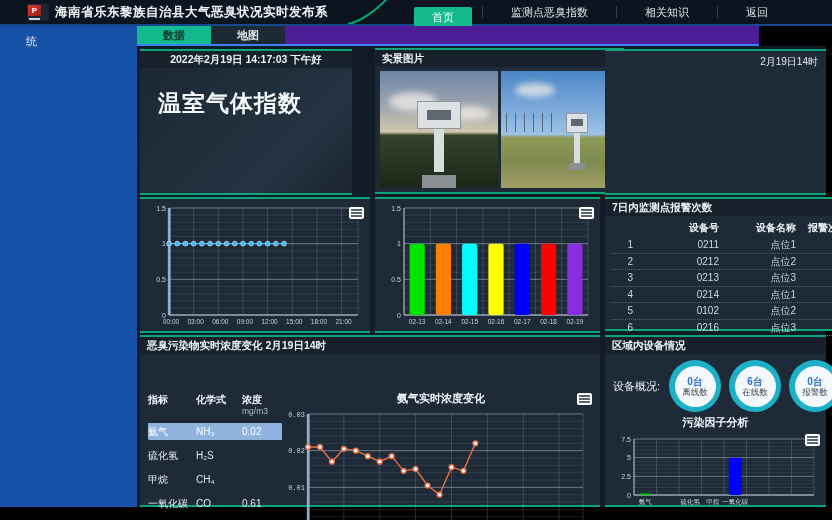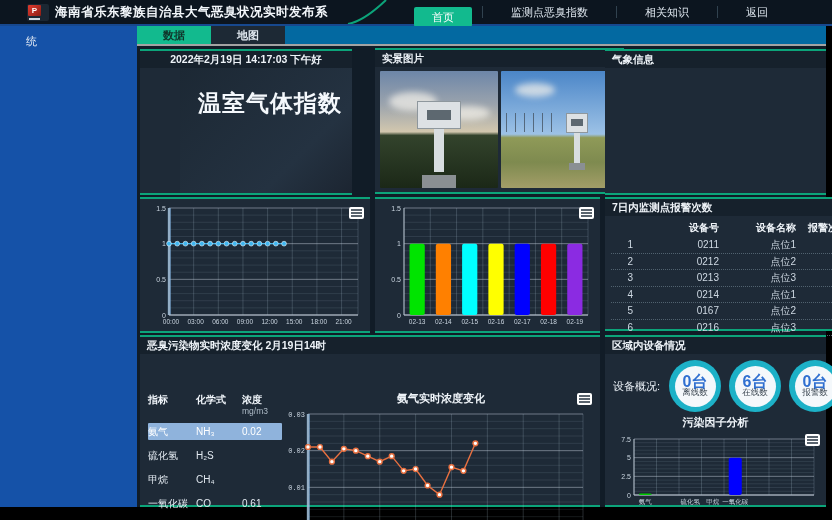--- a/index.html
+++ b/index.html
@@ -18,34 +18,34 @@
   .topnav{display:flex;align-items:center;margin-left:22px;height:24px;}
   .nav-item{color:#dfe7ef;font-size:11px;padding:0 18px;height:20px;line-height:20px;margin:0 4px;cursor:pointer;white-space:nowrap;}
   .nav-item.active{background:#12ba8e;color:#fff;border-radius:2px;margin-top:10px;}
   .nav-sep{width:1px;height:12px;background:#31424f;margin:0 6px;}
 
   
   .sidebar{position:absolute;left:0;top:26px;width:137px;height:481px;background:#1552a8;}
   .sidebar-label{color:#e8eef6;font-size:11px;padding:8px 0 0 26px;}
 
   
-  .tabrow{position:absolute;left:137px;top:26px;width:689px;height:18px;background:#0369a1;
-          border-bottom:2px solid #a3a3a3;display:flex;}
+  .tabrow{position:absolute;left:137px;top:26px;width:622px;height:18px;background:#4c1d95;
+          border-bottom:2px solid #3b82f6;display:flex;}
   .tab{min-width:70px;text-align:center;font-size:11px;font-weight:bold;line-height:18px;padding:0 2px;cursor:pointer;color:#dfe7ef;background:#1d2935;}
   .tab.active{background:#12ba8e;color:#10352a;}
 
   
   .main-bg{position:absolute;left:137px;top:46px;width:689px;height:461px;background:#111c27;}
 
   .panel{position:absolute;background:#1e2a37;border-top:2px solid #0ca47a;border-bottom:2px solid #0ca47a;box-sizing:border-box;}
   .panel-header{height:17px;line-height:17px;background:#16212c;color:#eef3f8;font-size:10.5px;font-weight:bold;padding:0 7px;white-space:nowrap;overflow:hidden;}
   .panel-header.center{text-align:center;}
 
   
-  .greet-body{height:125px;background:linear-gradient(135deg,#1c2834 0%,#243241 70%,#1c2531 100%);margin-left:40px;}
+  .greet-body{height:125px;background:linear-gradient(135deg,#1c2834 0%,#243241 70%,#1c2531 100%);}
   .greet-title{color:#f4f8fc;font-size:23px;font-weight:bold;padding:20px 0 0 18px;letter-spacing:1px;}
 
   
   .photo-row{display:flex;gap:3px;padding:4px 5px;height:117px;}
   .photo{flex:1;position:relative;overflow:hidden;border-radius:1px;cursor:pointer;}
   .photo1{background:linear-gradient(180deg,#6d86a8 0%,#9aa3ad 28%,#d2c7ae 52%,#33432c 55%,#1b2817 100%);}
   .photo2{background:linear-gradient(180deg,#4b86c8 0%,#9dc2e6 54%,#8f9a58 57%,#7e8a4f 78%,#a39e68 100%);}
   .cloud{position:absolute;background:rgba(245,242,235,.7);border-radius:50%;filter:blur(3px);}
   .st-pole{position:absolute;background:#d8dde0;}
   .st-head{position:absolute;background:#dde1e4;border:1px solid #8e979d;box-sizing:border-box;}
@@ -78,21 +78,21 @@
   .ounit{display:grid;grid-template-columns:48px 46px 40px;color:#aebbc7;font-size:8.5px;margin-top:-1px;}
   .orow{display:grid;grid-template-columns:48px 46px 40px;color:#e3eaf1;font-size:10px;height:17px;line-height:17px;margin-top:7px;}
   .orow.hl{background:#8fb3dc;color:#fff;border-radius:1px;}
   .odor-chart{position:relative;flex:1;padding-top:2px;font-family:Liberation Mono, monospace;}
 
   
   .stats-row{display:flex;align-items:center;padding:6px 6px 2px 8px;gap:7px;}
   .stats-label{color:#e8eef4;font-size:11px;flex:none;margin-right:2px;}
   .stat{width:52px;height:52px;border-radius:50%;background:#1db1c7;display:flex;align-items:center;justify-content:center;flex:none;}
   .stat-in{width:41px;height:41px;border-radius:50%;background:#f4f8fb;display:flex;flex-direction:column;align-items:center;justify-content:center;}
-  .stat-val{color:#2f6fd0;font-size:16px;font-weight:bold;line-height:11px;}
+  .stat-val{color:#2f6fd0;font-size:10px;font-weight:bold;line-height:11px;}
   .stat-lab{color:#3a4550;font-size:8.5px;line-height:10px;}
 </style>
 </head>
 <body>
 
 <div class="page">
 
   <header class="topbar">
     <div class="logo">
       <div class="badge">P</div>
@@ -149,21 +149,21 @@
         <div class="st-pole" style="left:62%;top:52%;width:5%;height:28%;"></div>
         <div class="st-head" style="left:55%;top:36%;width:19%;height:17%;">
           <div class="st-screen"></div>
         </div>
         <div class="st-base" style="left:58%;top:79%;width:13%;height:6%;"></div>
       </div>
     </div>
   </section>
 
   <section class="panel" style="left:605px;top:49px;width:221px;height:146px;">
-    <div class="panel-header">气象信息</div>
+    <div class="weather-time">2月19日14时</div>
   </section>
 
   <section class="panel" style="left:140px;top:197px;width:230px;height:136px;">
     <div class="chart-wrap">
       <div class="menu-icon" style="right:6px;top:8px;">
           <span></span>
         </div>
       <svg class="chart" viewBox="0 0 222 127" width="222" height="127">
           <line x1="26" x2="215" y1="114" y2="114" stroke="rgba(215,228,238,0.55)" stroke-width="0.8"></line>
           <line x1="26" x2="215" y1="106.86666666666667" y2="106.86666666666667" stroke="rgba(170,195,212,0.26)" stroke-width="0.5"></line>
@@ -308,21 +308,21 @@
             <span>0</span>
           </div>
           <div class="arow">
             <span>4</span>
             <span>0214</span>
             <span>点位1</span>
             <span>0</span>
           </div>
           <div class="arow">
             <span>5</span>
-            <span>0167</span>
+            <span>0102</span>
             <span>点位2</span>
             <span>0</span>
           </div>
           <div class="arow">
             <span>6</span>
             <span>0216</span>
             <span>点位3</span>
             <span>0</span>
           </div>
         </div>

